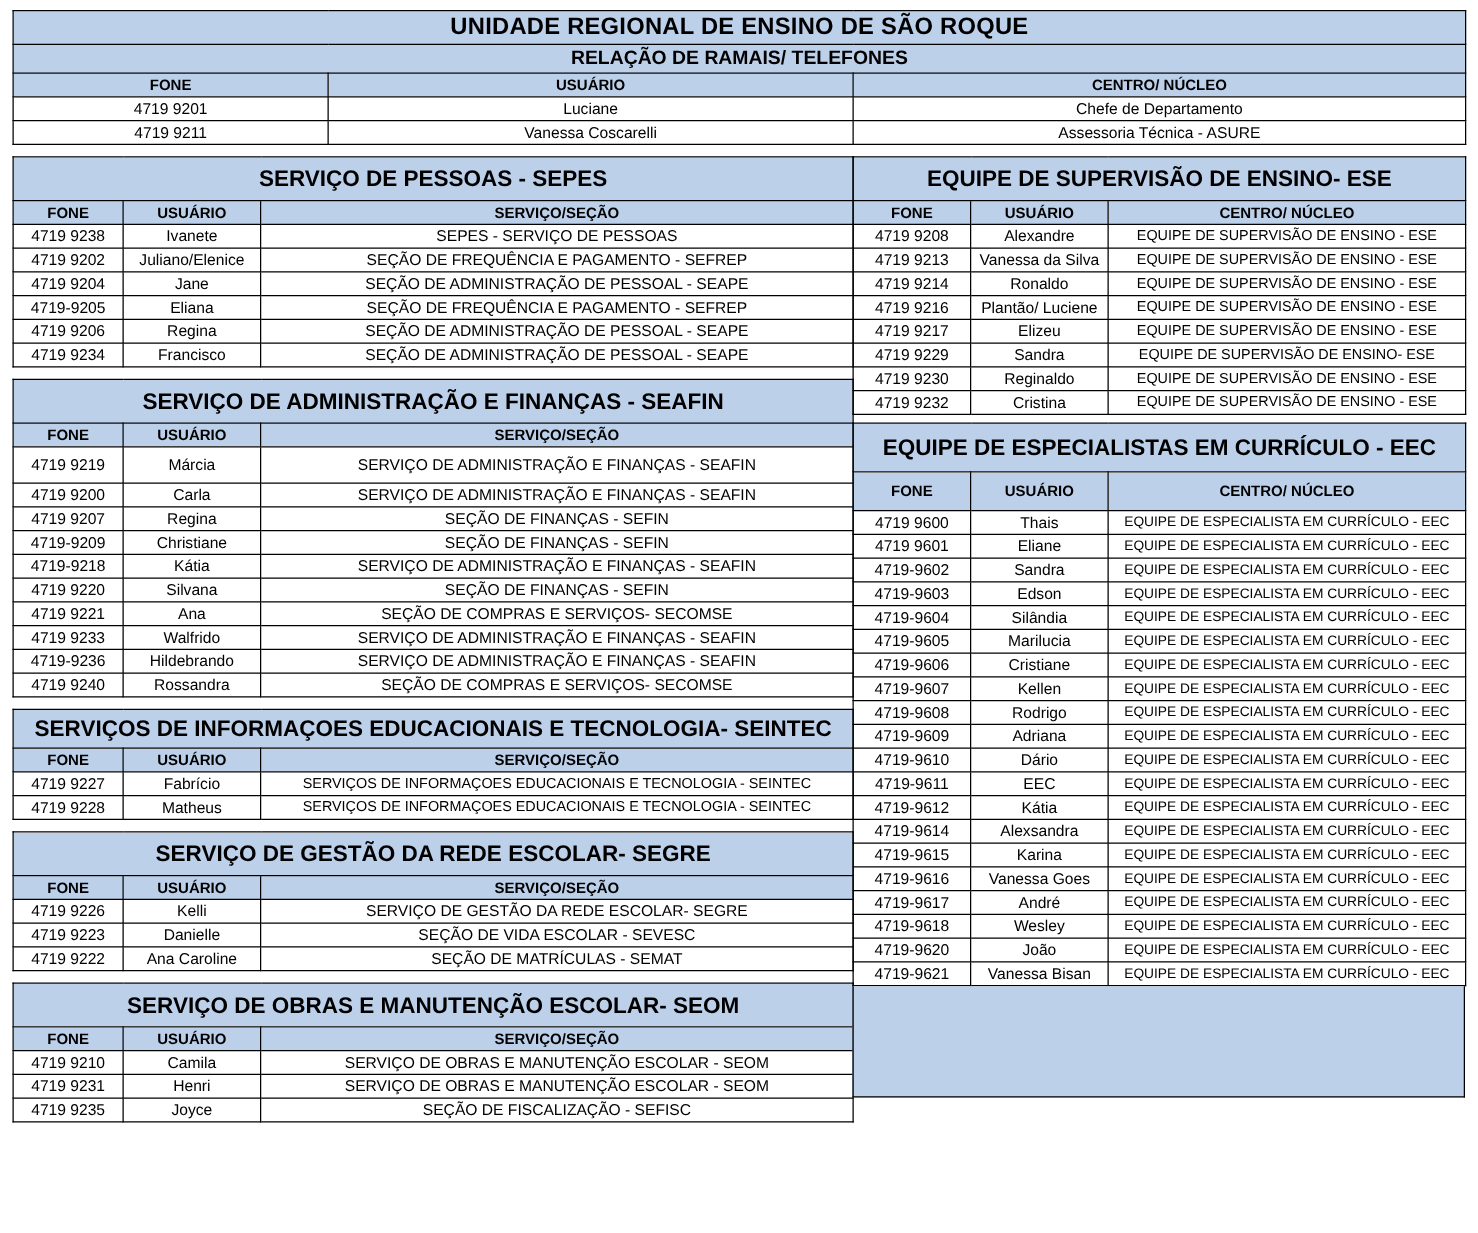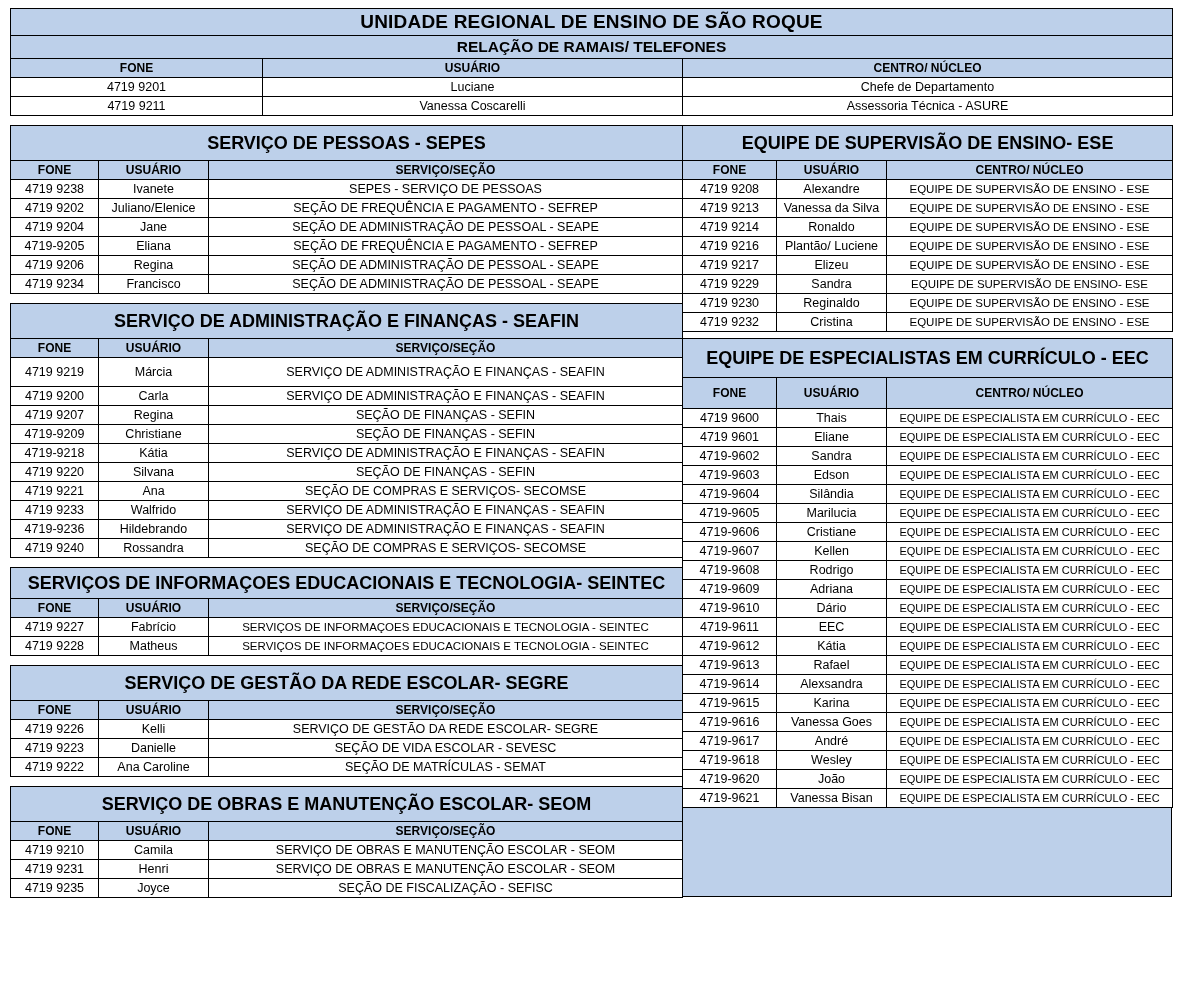--- a/index.html
+++ b/index.html
@@ -475,25 +475,20 @@
               <td>4719-9611</td>
               <td>EEC</td>
               <td style="font-size:11px">EQUIPE DE ESPECIALISTA EM CURRÍCULO - EEC</td>
             </tr>
           <tr>
               <td>4719-9612</td>
               <td>Kátia</td>
               <td style="font-size:11px">EQUIPE DE ESPECIALISTA EM CURRÍCULO - EEC</td>
             </tr>
           <tr>
-              <td>4719-9613</td>
-              <td>Rafael</td>
-              <td style="font-size:11px">EQUIPE DE ESPECIALISTA EM CURRÍCULO - EEC</td>
-            </tr>
-          <tr>
               <td>4719-9614</td>
               <td>Alexsandra</td>
               <td style="font-size:11px">EQUIPE DE ESPECIALISTA EM CURRÍCULO - EEC</td>
             </tr>
           <tr>
               <td>4719-9615</td>
               <td>Karina</td>
               <td style="font-size:11px">EQUIPE DE ESPECIALISTA EM CURRÍCULO - EEC</td>
             </tr>
           <tr>

